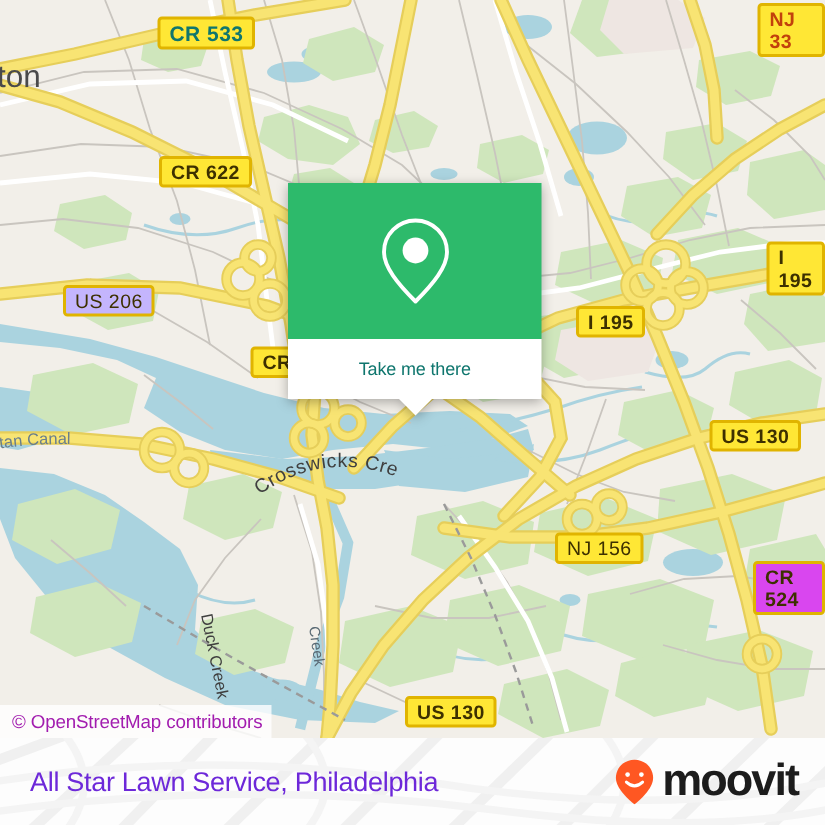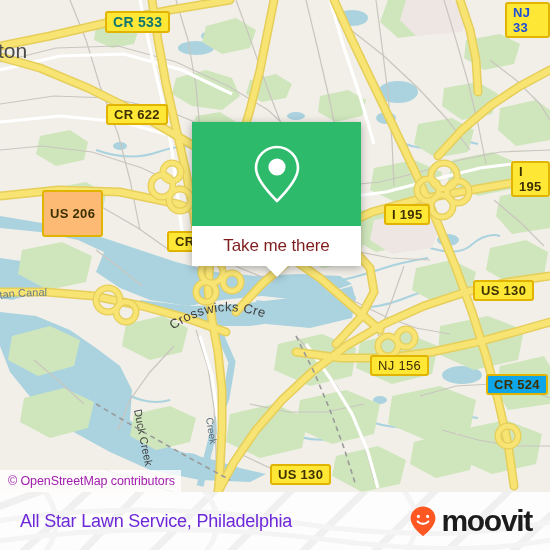--- a/index.html
+++ b/index.html
@@ -56,22 +56,22 @@
   #popup-pin { display: block; }
   #popup-bottom {
     height: 40px;
     background: #ffffff;
     display: flex;
     align-items: center;
     justify-content: center;
     position: relative;
   }
   #popup-label {
-    font-size: 17px;
-    color: #7f1d1d;
+    font-size: 12px;
+    color: #0f766e;
     letter-spacing: -0.1px;
   }
   #popup-tail {
     position: absolute;
     left: 50%; bottom: -11px;
     margin-left: -11px;
     width: 0; height: 0;
     border-left: 11px solid transparent;
     border-right: 11px solid transparent;
     border-top: 11px solid #ffffff;
@@ -343,37 +343,37 @@
           <textPath href="#p-duck">Duck Creek</textPath>
         </text>
         <text font-family="Liberation Sans, sans-serif" font-size="10" fill="#5a6a74">
           <textPath href="#p-creek2">Creek</textPath>
         </text>
       </g>
     </svg>
 
     <div style="position:absolute;left:105px;top:11px;background:#ffe735;border:2px solid #e0b400;border-radius:3px;padding:1px 6px;font-size:14px;font-weight:bold;color:#0f766e;letter-spacing:0.3px;">CR 533</div>
 
-    <div style="position:absolute;left:505px;top:2px;background:#ffe735;border:2px solid #e0b400;border-radius:3px;padding:1px 6px;font-size:13px;font-weight:bold;color:#1d4ed8;letter-spacing:0.3px;">NJ 33</div>
+    <div style="position:absolute;left:505px;top:2px;background:#ffe735;border:2px solid #e0b400;border-radius:3px;padding:1px 6px;font-size:13px;font-weight:bold;color:#c2410c;letter-spacing:0.3px;">NJ 33</div>
 
     <div style="position:absolute;left:106px;top:104px;background:#ffe735;border:2px solid #e0b400;border-radius:3px;padding:1px 6px;font-size:13px;font-weight:bold;color:#3d3000;letter-spacing:0.3px;">CR 622</div>
 
-    <div style="position:absolute;left:42px;top:190px;background:#fdba74;border:2px solid #e0b400;border-radius:3px;padding:14px 6px;font-size:13px;font-weight:bold;color:#3d3000;letter-spacing:0.3px;">US 206</div>
+    <div style="position:absolute;left:42px;top:190px;background:#c4b5fd;border:2px solid #e0b400;border-radius:3px;padding:1px 6px;font-size:13px;font-weight:normal;color:#3d3000;letter-spacing:0.3px;">US 206</div>
 
     <div style="position:absolute;left:167px;top:203px;background:#ffe735;border:2px solid #e0b400;border-radius:3px;padding:1px 6px;font-size:13px;font-weight:bold;color:#3d3000;letter-spacing:0.3px;margin-top:28px;">CR</div>
 
     <div style="position:absolute;left:511px;top:161px;background:#ffe735;border:2px solid #e0b400;border-radius:3px;padding:1px 6px;font-size:13px;font-weight:bold;color:#3d3000;letter-spacing:0.3px;">I 195</div>
 
     <div style="position:absolute;left:384px;top:204px;background:#ffe735;border:2px solid #e0b400;border-radius:3px;padding:1px 6px;font-size:13px;font-weight:bold;color:#3d3000;letter-spacing:0.3px;">I 195</div>
 
     <div style="position:absolute;left:473px;top:280px;background:#ffe735;border:2px solid #e0b400;border-radius:3px;padding:1px 6px;font-size:13px;font-weight:bold;color:#3d3000;letter-spacing:0.3px;">US 130</div>
 
     <div style="position:absolute;left:370px;top:355px;background:#ffe735;border:2px solid #e0b400;border-radius:3px;padding:1px 6px;font-size:13px;font-weight:normal;color:#3d3000;letter-spacing:0.3px;">NJ 156</div>
 
-    <div style="position:absolute;left:486px;top:374px;background:#0ea5e9;border:2px solid #e0b400;border-radius:3px;padding:1px 6px;font-size:13px;font-weight:bold;color:#3d3000;letter-spacing:0.3px;">CR 524</div>
+    <div style="position:absolute;left:502px;top:374px;background:#d946ef;border:2px solid #e0b400;border-radius:3px;padding:1px 6px;font-size:13px;font-weight:bold;color:#3d3000;letter-spacing:0.3px;">CR 524</div>
 
     <div style="position:absolute;left:270px;top:464px;background:#ffe735;border:2px solid #e0b400;border-radius:3px;padding:1px 6px;font-size:13px;font-weight:bold;color:#3d3000;letter-spacing:0.3px;">US 130</div>
 
     <div id="popup">
       <div id="popup-top">
         <svg id="popup-pin" width="52" height="62" viewBox="0 0 52 62">
           <path d="M26 4 C14.4 4 5 13.4 5 25 C5 35 14 46 26 58
                    C38 46 47 35 47 25 C47 13.4 37.6 4 26 4 Z" fill="none" stroke="#ffffff" stroke-width="2.6" stroke-linejoin="round"></path>
           <circle cx="26" cy="24" r="8.6" fill="#ffffff"></circle>
         </svg>

